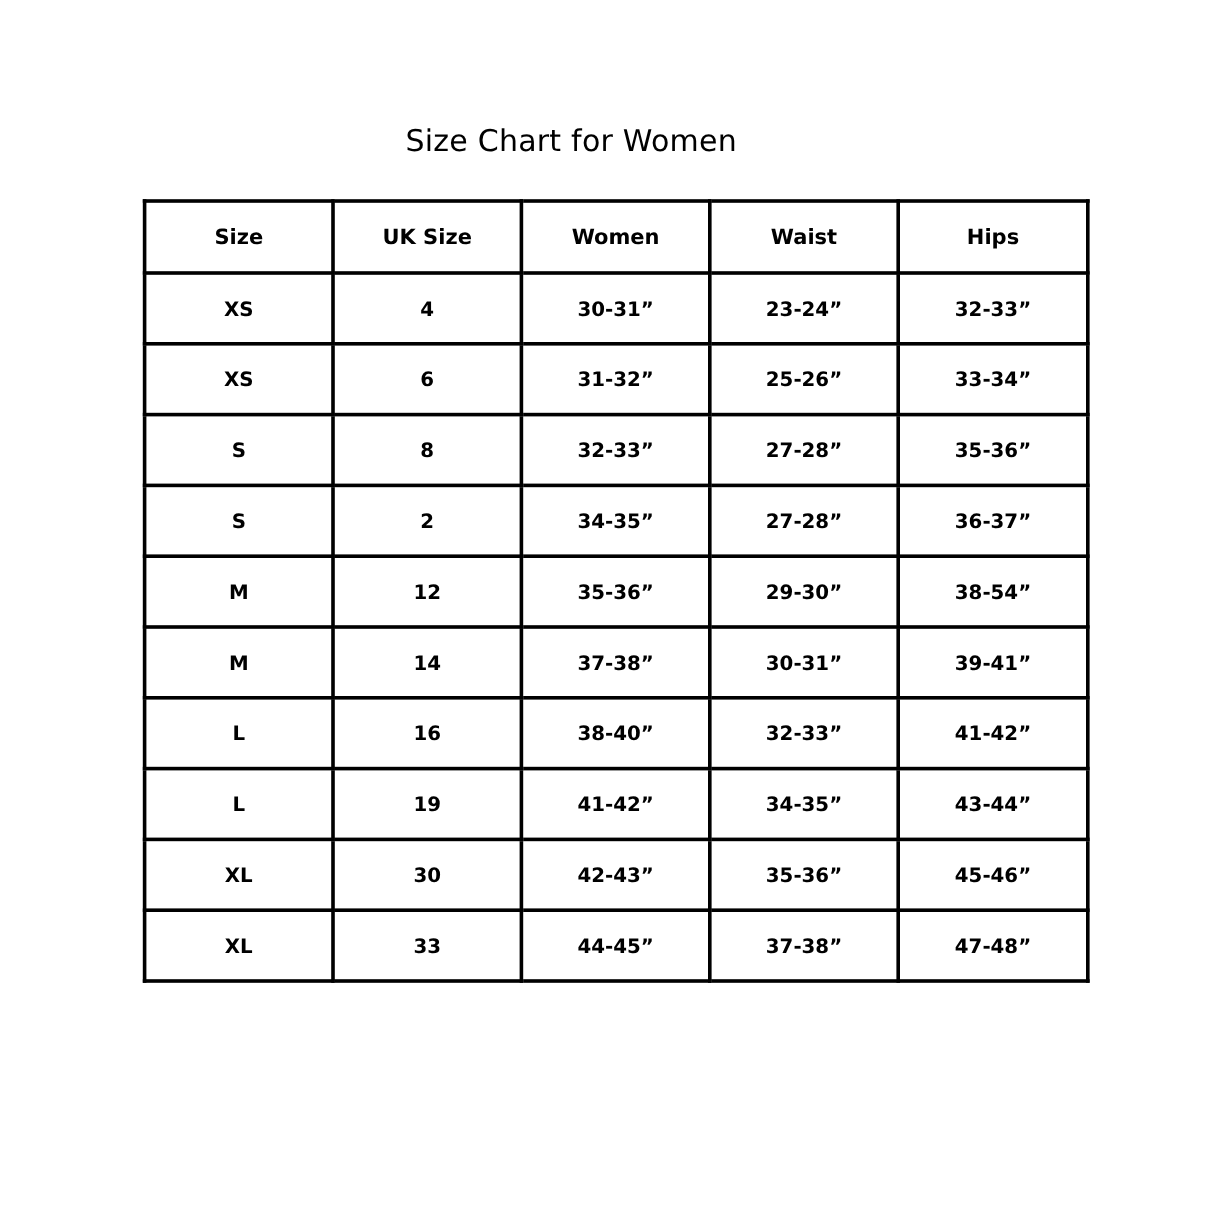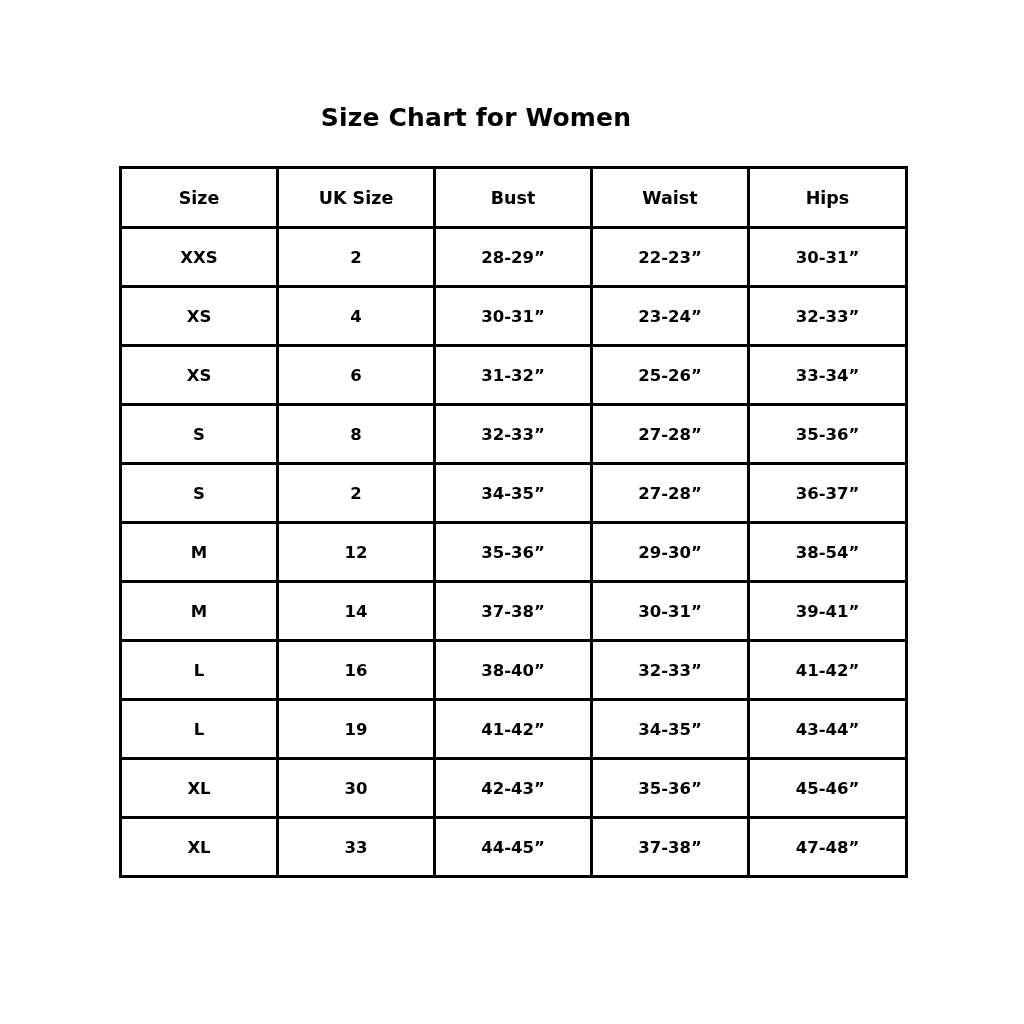--- a/index.html
+++ b/index.html
@@ -20,21 +20,21 @@
     position: relative;
     box-sizing: border-box;
   }
   .title {
     position: absolute;
     top: 103px;
     left: 0;
     width: 952px;
     text-align: center;
     font-size: 25px;
-    font-weight: bold;
+    font-weight: normal;
     letter-spacing: 0.2px;
   }
   .table-wrap {
     position: absolute;
     top: 166px;
     left: 119px;
     width: 786px;
   }
   table.size-chart {
     border-collapse: collapse;
@@ -74,33 +74,26 @@
         <col class="c0">
           <col class="c1">
           <col class="c2">
           <col class="c3">
           <col class="c4">
       </colgroup>
       <thead>
         <tr>
           <th>Size</th>
           <th>UK Size</th>
-          <th>Bust</th>
+          <th>Women</th>
           <th>Waist</th>
           <th>Hips</th>
         </tr>
       </thead>
       <tbody>
-        <tr>
-          <td>XXS</td>
-          <td>2</td>
-          <td>28-29”</td>
-          <td>22-23”</td>
-          <td>30-31”</td>
-        </tr>
         <tr>
           <td>XS</td>
           <td>4</td>
           <td>30-31”</td>
           <td>23-24”</td>
           <td>32-33”</td>
         </tr>
         <tr>
           <td>XS</td>
           <td>6</td>

